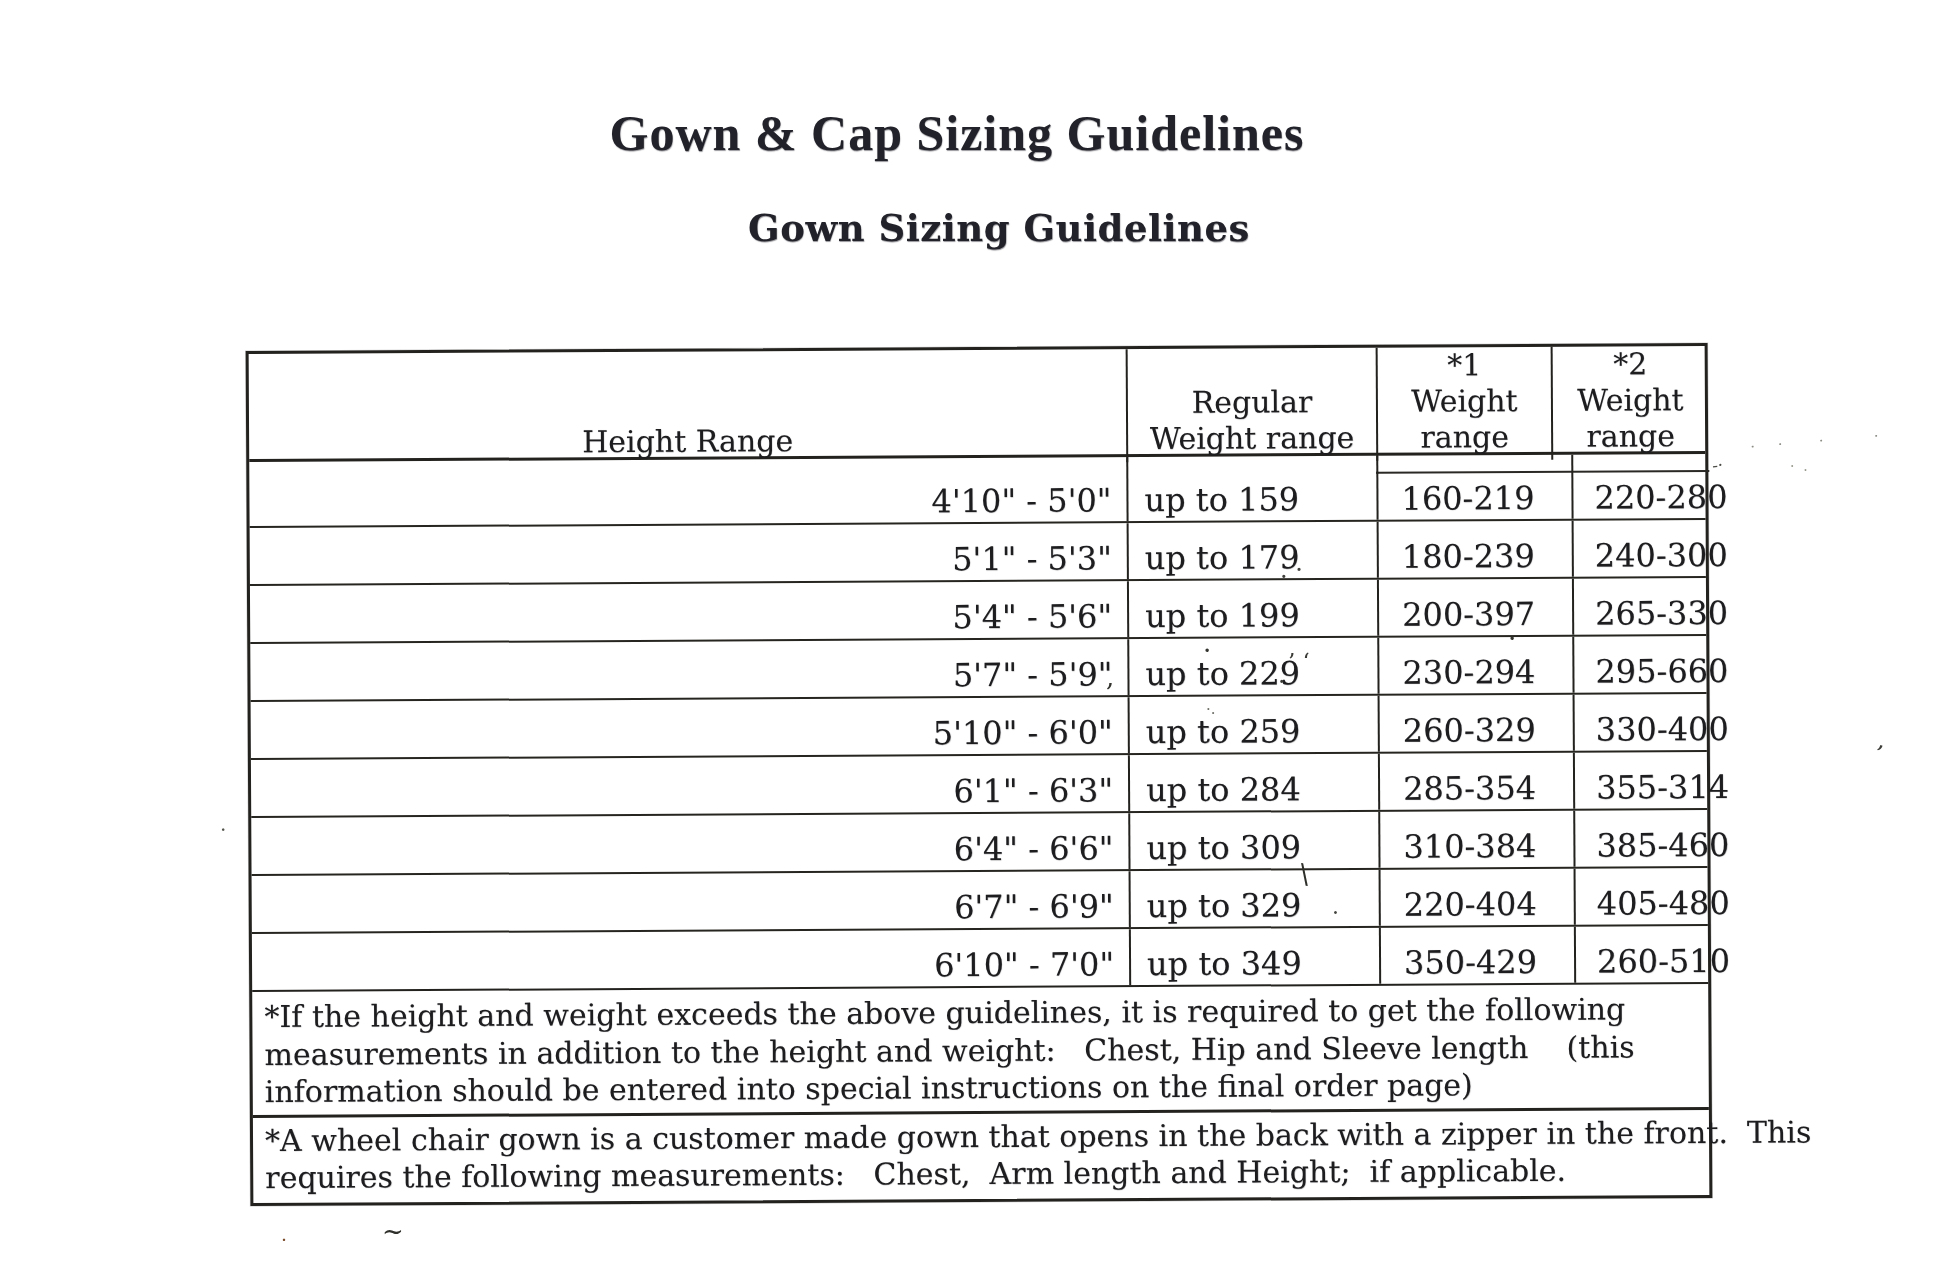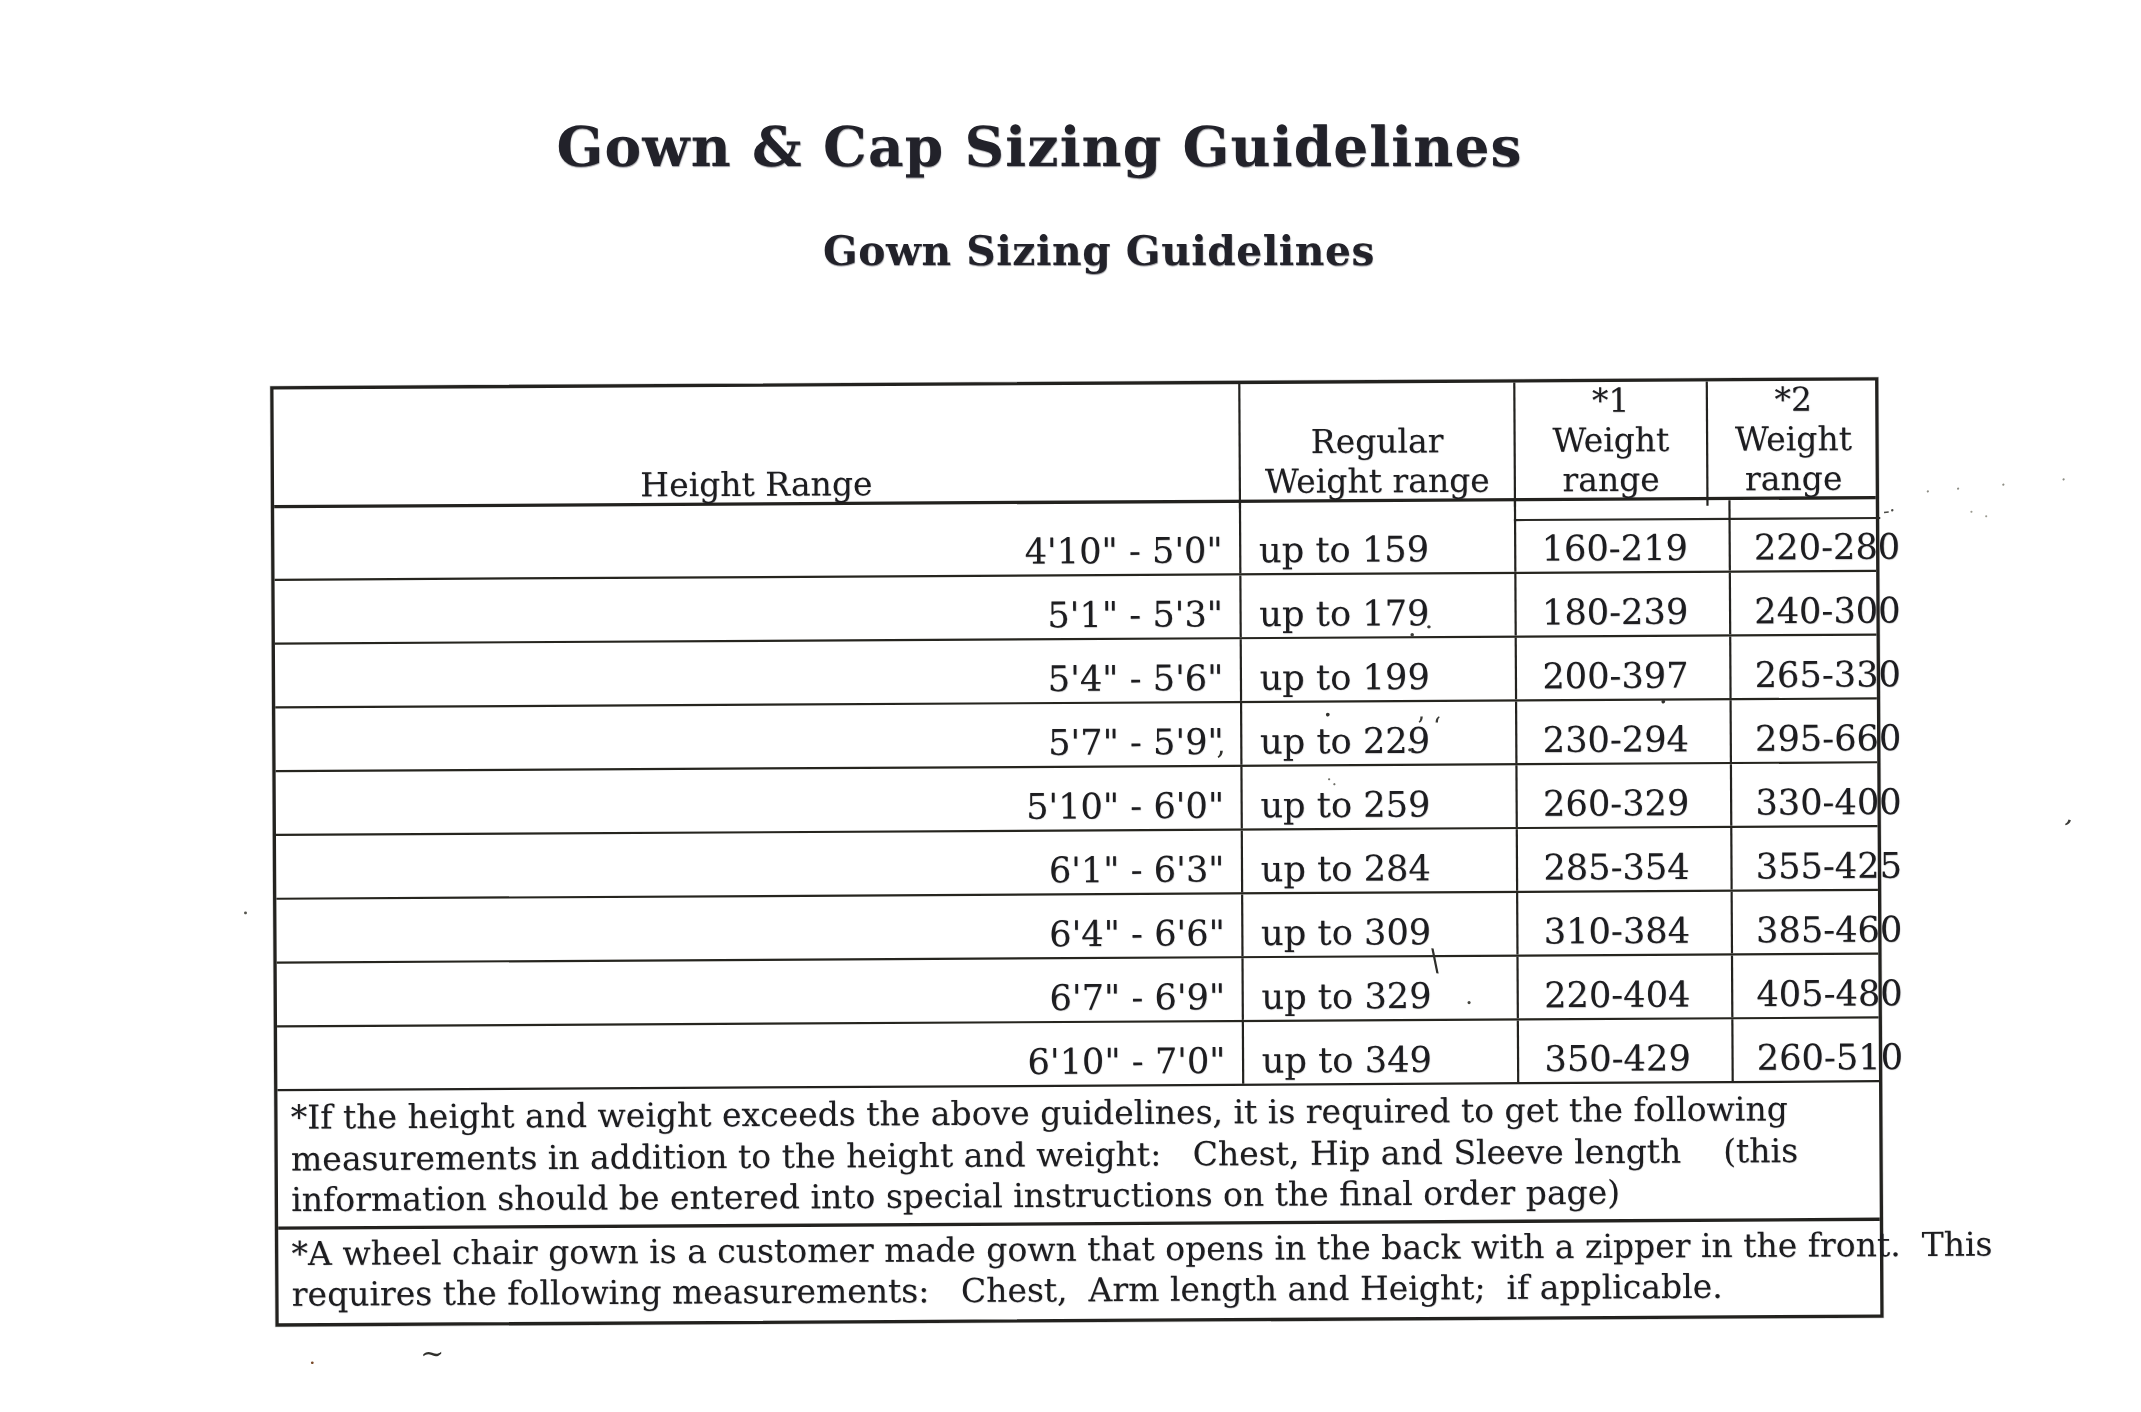--- a/index.html
+++ b/index.html
@@ -8,27 +8,28 @@
     background: #ffffff;
     font-family: "DejaVu Serif", "Liberation Serif", serif;
     color: #1d1d20;
     overflow: hidden;
     position: relative;
   }
   .page { position: absolute; inset: 0; }
 
   .title {
     position: absolute;
-    top: 104px; left: 0; width: 1890px;
+    top: 104px; left: 12px; width: 1890px;
     text-align: center;
     font-size: 50px;
     font-weight: bold;
     letter-spacing: 1px;
     color: #22222a;
     text-shadow: 0.4px 0.6px 1px rgba(25,25,35,0.45);
+    font-family: Liberation Serif, serif;
   }
   .subtitle {
     position: absolute;
     top: 206px; left: 0; width: 1910px;
     text-align: center;
     font-size: 37px;
     font-weight: bold;
     letter-spacing: 0.5px;
     color: #22222a;
     text-shadow: 0.4px 0.5px 0.9px rgba(25,25,35,0.45);
@@ -163,21 +164,21 @@
     <div class="t-row t-data">
       <div class="cell height">5'10" - 6'0"</div>
       <div class="cell reg">up to 259</div>
       <div class="cell w1">260-329</div>
       <div class="cell w2">330-400</div>
     </div>
     <div class="t-row t-data">
       <div class="cell height">6'1" - 6'3"</div>
       <div class="cell reg">up to 284</div>
       <div class="cell w1">285-354</div>
-      <div class="cell w2">355-425</div>
+      <div class="cell w2">355-314</div>
     </div>
     <div class="t-row t-data">
       <div class="cell height">6'4" - 6'6"</div>
       <div class="cell reg">up to 309</div>
       <div class="cell w1">310-384</div>
       <div class="cell w2">385-460</div>
     </div>
     <div class="t-row t-data">
       <div class="cell height">6'7" - 6'9"</div>
       <div class="cell reg">up to 329</div>

